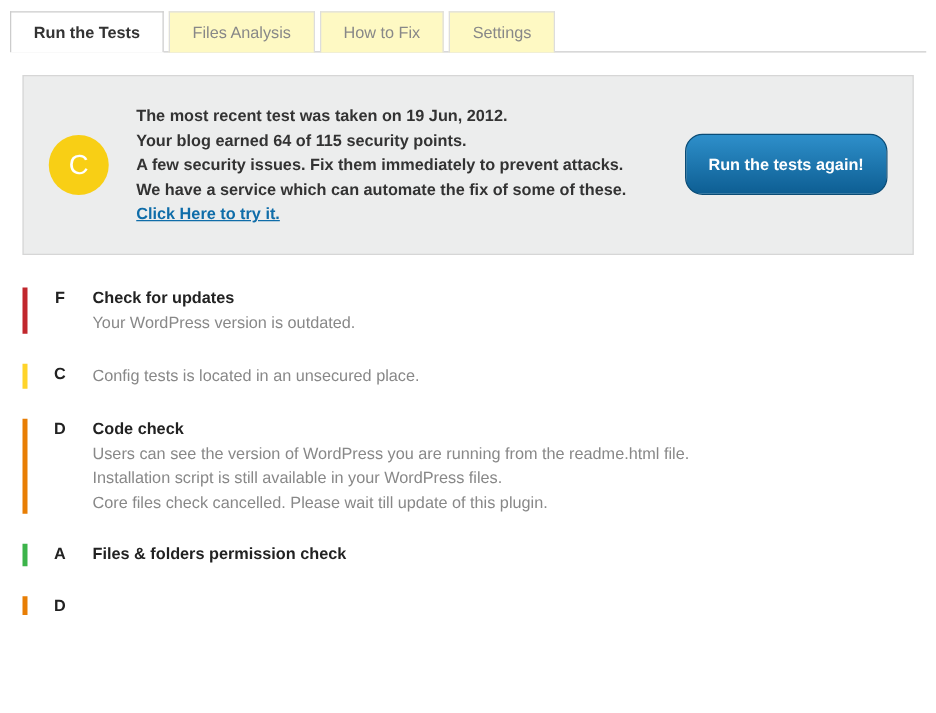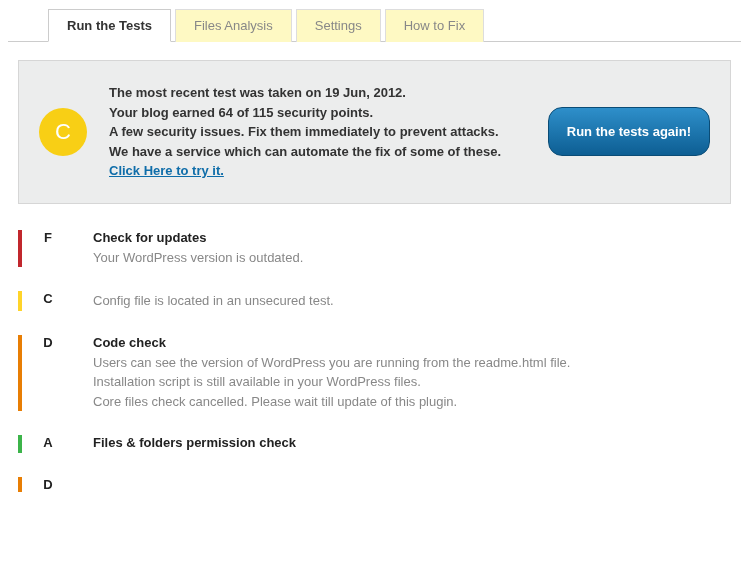--- a/index.html
+++ b/index.html
@@ -28,21 +28,20 @@
     cursor: pointer;
     position: relative;
     top: 1px;
   }
   .tab.active {
     color: #333;
     font-weight: bold;
     border-color: #ccc;
     border-bottom: 1px solid #fff;
     background: #fff;
-    margin-left: 40px;
   }
   .summary-box {
     background: #eceded;
     border: 1px solid #d6d6d6;
     padding: 22px 20px 22px 20px;
     display: flex;
     align-items: center;
     gap: 22px;
     margin: 0 10px 20px 10px;
   }
@@ -91,41 +90,41 @@
     align-self: stretch;
   }
   .grade-letter {
     width: 20px;
     font-weight: bold;
     color: #222;
     flex-shrink: 0;
     font-size: 13px;
     text-align: center;
   }
-  .result-body { flex: 1; margin-left: 19px; }
+  .result-body { flex: 1; }
   .result-title {
     font-weight: bold;
     color: #222;
     margin-bottom: 3px;
     font-size: 13px;
   }
   .result-detail {
     color: #888;
     font-size: 13px;
     line-height: 1.5;
   }
 </style>
 </head>
 <body>
 
 <div class="tabs">
   <div class="tab active">Run the Tests</div>
   <div class="tab">Files Analysis</div>
+  <div class="tab">How to Fix</div>
   <div class="tab">Settings</div>
-  <div class="tab">How to Fix</div>
 </div>
 
 <div class="summary-box">
   <div class="grade-circle">C</div>
   <div class="summary-text">
     <div>
       <span>The most recent test was taken on </span><strong>19 Jun, 2012</strong><span>.</span>
     </div>
     <div>
       <span>Your blog earned </span><strong>64 of 115</strong><span> security points.</span>
@@ -144,21 +143,21 @@
       <div class="grade-letter">F</div>
       <div class="result-body">
         <div class="result-title">Check for updates</div>
         <div class="result-detail">Your WordPress version is outdated.</div>
       </div>
     </div>
     <div class="result-row">
       <div class="grade-bar" style="background: rgb(255, 212, 42);"></div>
       <div class="grade-letter">C</div>
       <div class="result-body">
-        <div class="result-detail">Config file is located in an unsecured test.</div>
+        <div class="result-detail">Config tests is located in an unsecured place.</div>
       </div>
     </div>
     <div class="result-row">
       <div class="grade-bar" style="background: rgb(232, 126, 4);"></div>
       <div class="grade-letter">D</div>
       <div class="result-body">
         <div class="result-title">Code check</div>
         <div class="result-detail">Users can see the version of WordPress you are running from the readme.html file.</div>
         <div class="result-detail">Installation script is still available in your WordPress files.</div>
         <div class="result-detail">Core files check cancelled. Please wait till update of this plugin.</div>

